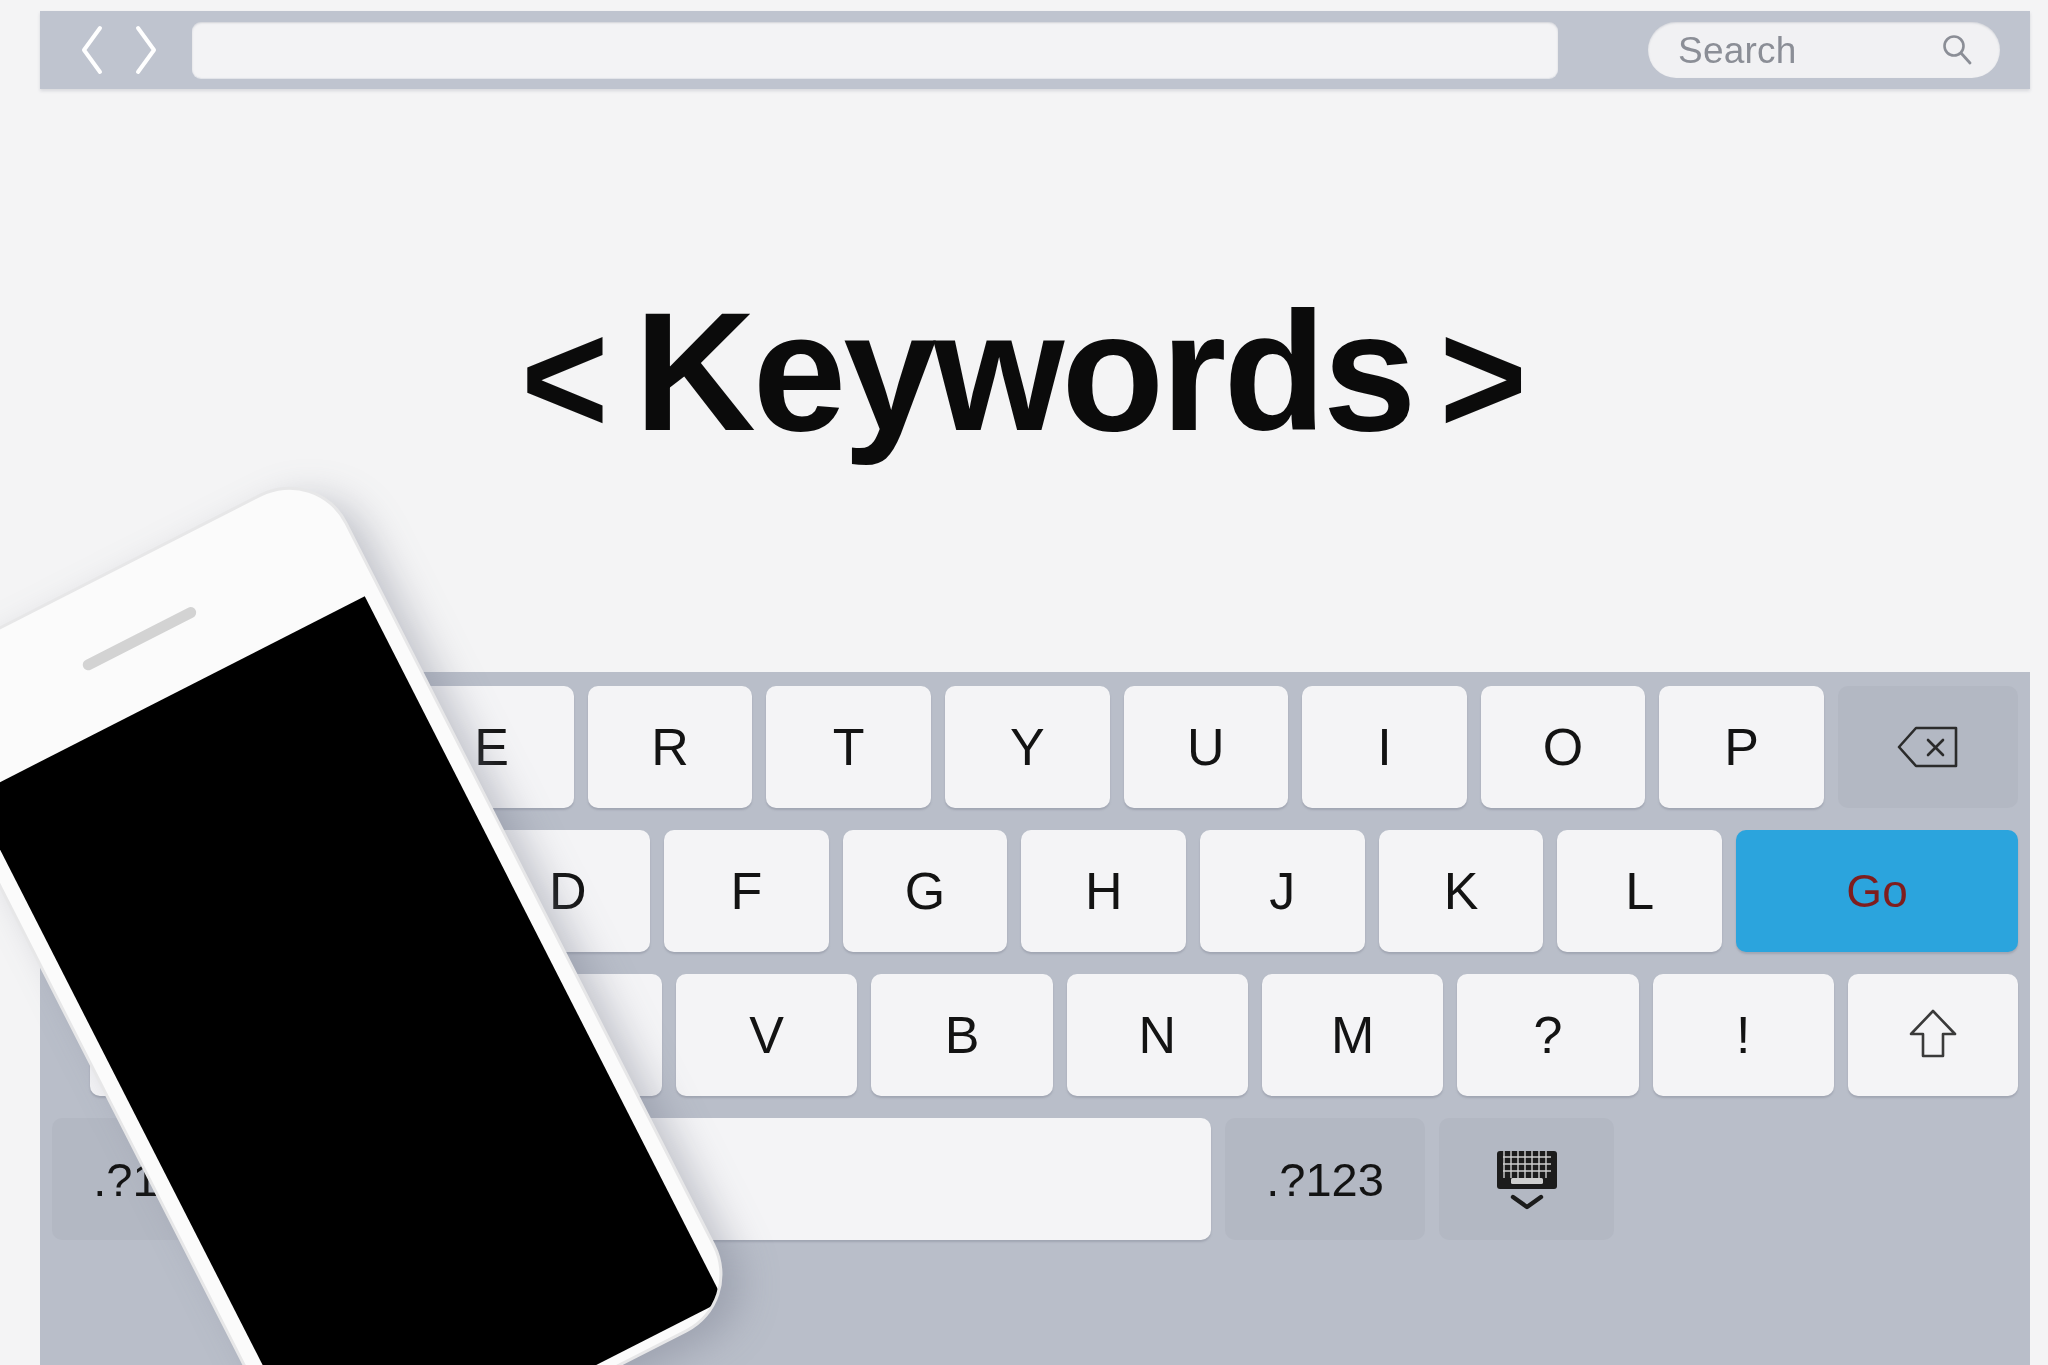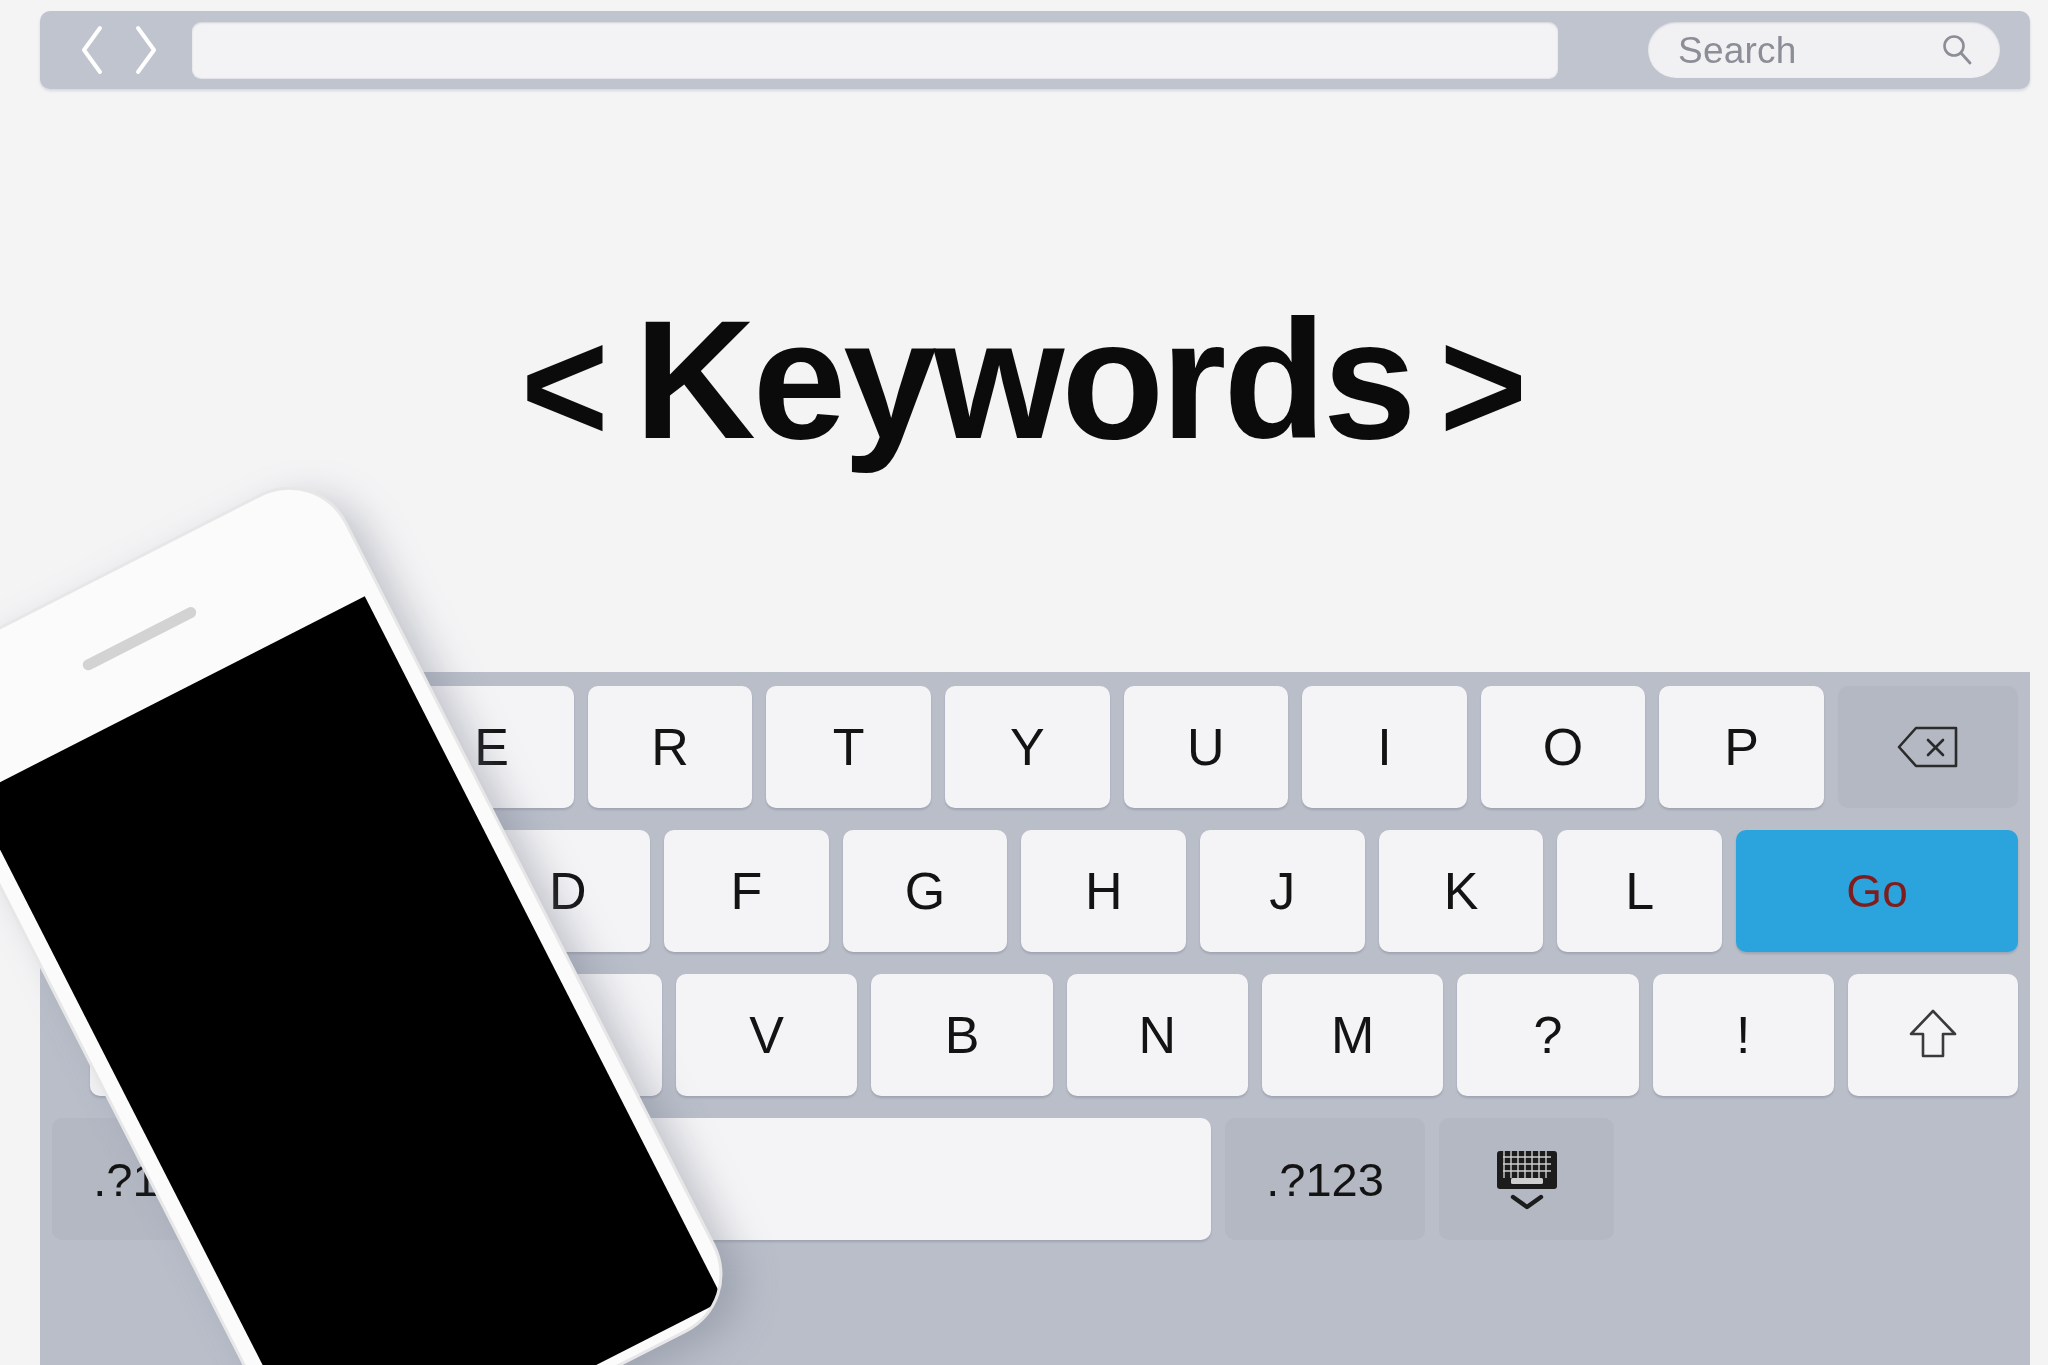--- a/index.html
+++ b/index.html
@@ -21,21 +21,21 @@
   }
 
   
   #browser-toolbar {
     position: absolute;
     left: 40px;
     top: 11px;
     width: 1990px;
     height: 78px;
     background: #bfc4cf;
-    border-radius: 10px;
+    border-radius: 0;
     display: flex;
     align-items: center;
     box-shadow: 0 2px 3px rgba(120,125,140,0.22);
   }
 
   .nav-arrows {
     display: flex;
     align-items: center;
     gap: 22px;
     margin-left: 38px;
@@ -83,21 +83,21 @@
     letter-spacing: 0.2px;
     line-height: 1;
     font-family: "Liberation Sans", sans-serif;
   }
   #search-icon-wrap { width: 34px; height: 34px; flex: 0 0 auto; }
 
   
   #headline {
     position: absolute;
     left: 0;
-    top: 296px;
+    top: 288px;
     width: 2048px;
     text-align: center;
     font-family: "Liberation Sans", sans-serif;
     font-weight: bold;
     font-size: 168px;
     letter-spacing: -3px;
     color: #0b0b0b;
     line-height: 1;
     white-space: nowrap;
   }

